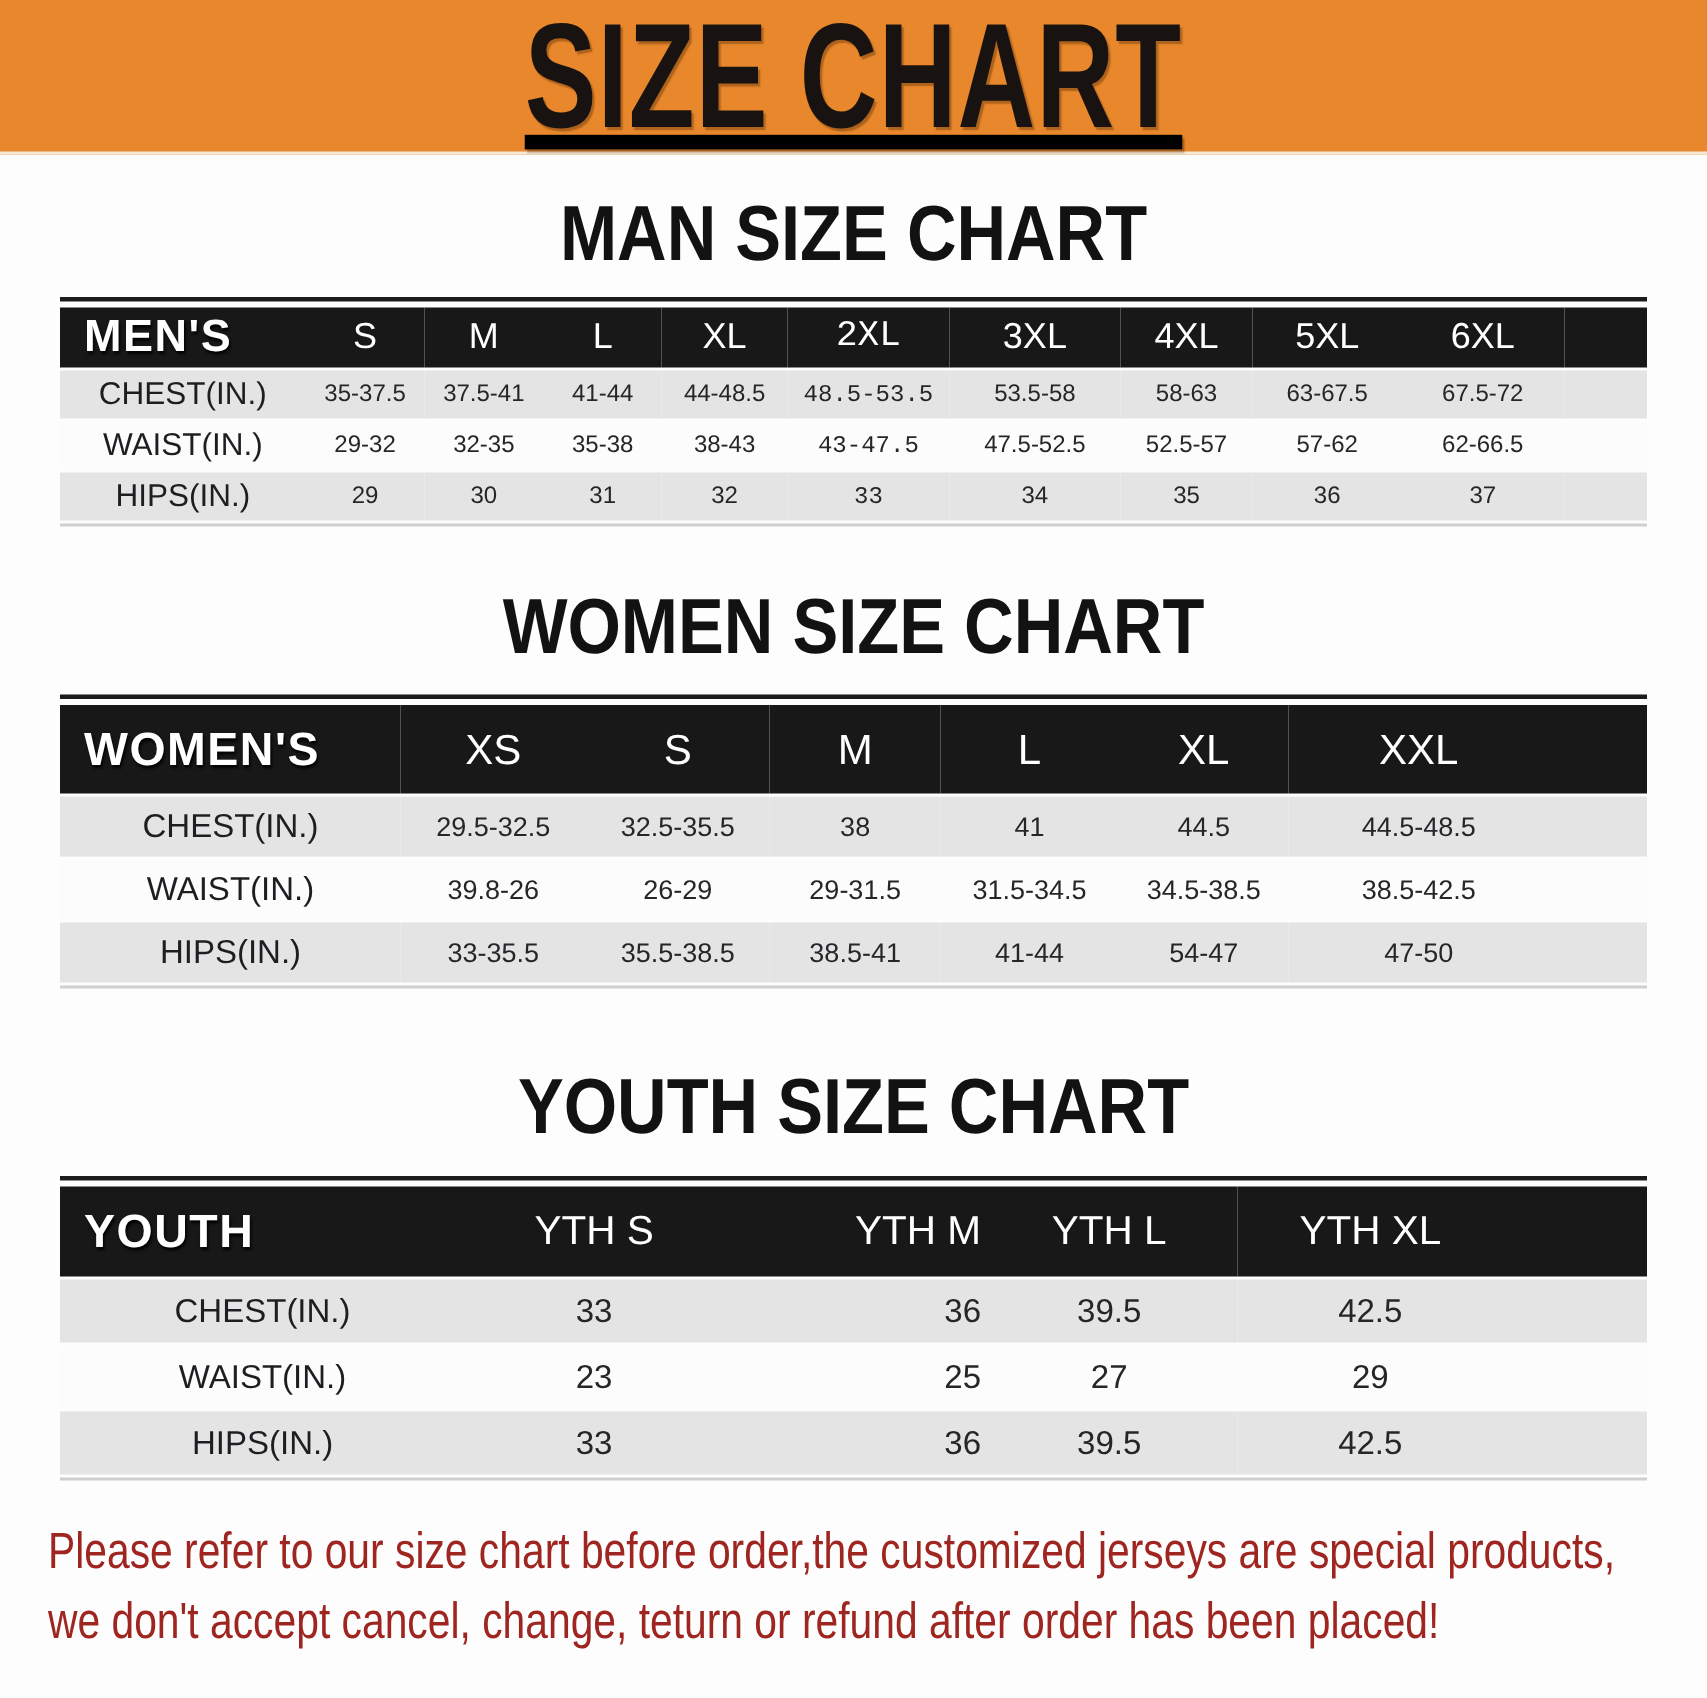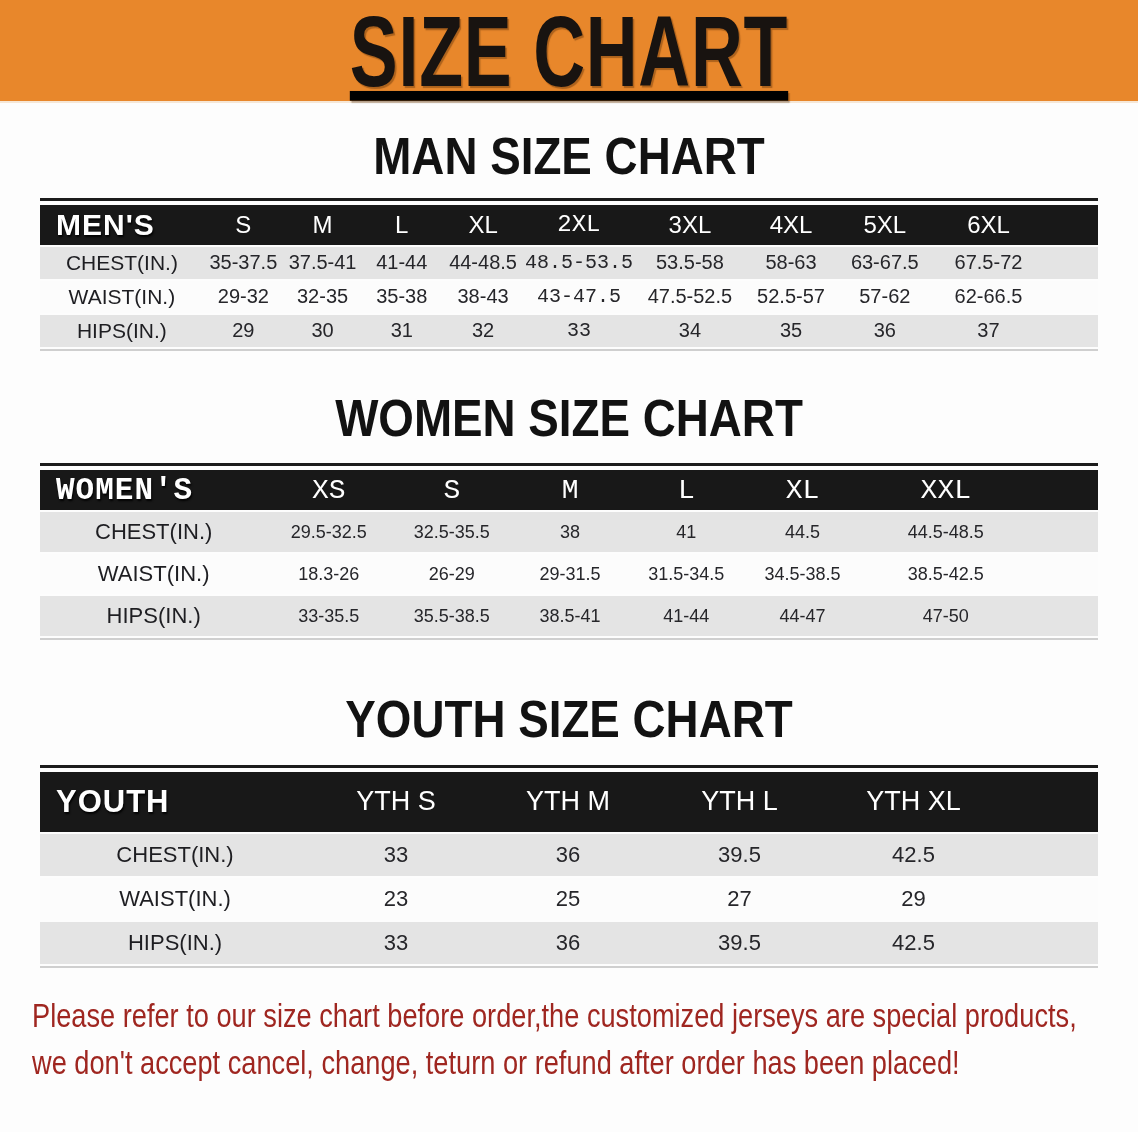--- a/index.html
+++ b/index.html
@@ -57,54 +57,54 @@
   }
   td{
     text-align:center;color:#26262a;vertical-align:middle;padding:0;
     background:#fcfcfc;overflow:hidden;white-space:nowrap;
   }
   tbody tr:nth-child(odd) td{background:var(--row-stripe,#e4e4e4);}
   td.lbl{color:#1e1e22;}
   
   .t-men thead th{height:40px;font-size:24px;}
   .t-men thead th.lbl{font-size:30px;}
-  .t-men td{height:32px;font-size:20px;}
+  .t-men td{height:32px;font-size:16px;}
   .t-men td.lbl{font-size:21px;}
   .t-men th:nth-child(1),.t-men td:nth-child(1){width:14.2%;}
   .t-men th:nth-child(2),.t-men td:nth-child(2){width:7.6%;}
   .t-men th:nth-child(3),.t-men td:nth-child(3){width:7.6%;}
   .t-men th:nth-child(4),.t-men td:nth-child(4){width:7.6%;}
   .t-men th:nth-child(5),.t-men td:nth-child(5){width:8.0%;}
   .t-men th:nth-child(6),.t-men td:nth-child(6){width:10.4%;font-family:Liberation Mono, monospace;}
   .t-men th:nth-child(7),.t-men td:nth-child(7){width:10.9%;}
   .t-men th:nth-child(8),.t-men td:nth-child(8){width:8.5%;}
   .t-men th:nth-child(9),.t-men td:nth-child(9){width:9.5%;}
   .t-men th:nth-child(10),.t-men td:nth-child(10){width:10.4%;}
   .t-men th:nth-child(11),.t-men td:nth-child(11){width:5.3%;}
   
-  .t-women thead th{height:40px;font-size:28px;font-family:Liberation Mono, monospace;}
+  .t-women thead th{height:59px;font-size:28px;}
   .t-women thead th.lbl{font-size:31px;}
   .t-women td{height:40px;font-size:18px;}
   .t-women td.lbl{font-size:22px;}
   .t-women th:nth-child(1),.t-women td:nth-child(1){width:20.3%;}
   .t-women th:nth-child(2),.t-women td:nth-child(2){width:11.8%;}
   .t-women th:nth-child(3),.t-women td:nth-child(3){width:11.8%;}
   .t-women th:nth-child(4),.t-women td:nth-child(4){width:10.9%;}
   .t-women th:nth-child(5),.t-women td:nth-child(5){width:11.4%;}
   .t-women th:nth-child(6),.t-women td:nth-child(6){width:10.9%;}
   .t-women th:nth-child(7),.t-women td:nth-child(7){width:16.6%;}
   .t-women th:nth-child(8),.t-women td:nth-child(8){width:6.3%;}
   
   .t-youth thead th{height:60px;font-size:27px;}
   .t-youth thead th.lbl{font-size:31px;}
   .t-youth td{height:42px;font-size:22px;}
   .t-youth td.lbl{font-size:22px;}
   .t-youth th:nth-child(1),.t-youth td:nth-child(1){width:24.4%;}
   .t-youth th:nth-child(2),.t-youth td:nth-child(2){width:16.5%;}
-  .t-youth th:nth-child(3),.t-youth td:nth-child(3){width:16.5%;}
+  .t-youth th:nth-child(3),.t-youth td:nth-child(3){width:16.5%;text-align:right;}
   .t-youth th:nth-child(4),.t-youth td:nth-child(4){width:16.4%;}
   .t-youth th:nth-child(5),.t-youth td:nth-child(5){width:17.0%;}
   .t-youth th:nth-child(6),.t-youth td:nth-child(6){width:9.2%;}
   
   .footer-note{
     margin:24px 0 0;padding-left:40px;
     font-size:34px;line-height:47px;
     color:var(--note-color,#9f2620);
     transform:scaleX(0.80);transform-origin:left top;
     white-space:nowrap;
@@ -202,35 +202,35 @@
             <td class="val">29.5-32.5</td>
             <td class="val">32.5-35.5</td>
             <td class="val">38</td>
             <td class="val">41</td>
             <td class="val">44.5</td>
             <td class="val">44.5-48.5</td>
             <td class="filler"></td>
           </tr>
           <tr>
             <td class="lbl">WAIST(IN.)</td>
-            <td class="val">18.3-26</td>
+            <td class="val">39.8-26</td>
             <td class="val">26-29</td>
             <td class="val">29-31.5</td>
             <td class="val">31.5-34.5</td>
             <td class="val">34.5-38.5</td>
             <td class="val">38.5-42.5</td>
             <td class="filler"></td>
           </tr>
           <tr>
             <td class="lbl">HIPS(IN.)</td>
             <td class="val">33-35.5</td>
             <td class="val">35.5-38.5</td>
             <td class="val">38.5-41</td>
             <td class="val">41-44</td>
-            <td class="val">44-47</td>
+            <td class="val">54-47</td>
             <td class="val">47-50</td>
             <td class="filler"></td>
           </tr>
         </tbody>
       </table>
   </div>
 
   <h2 class="section-heading h-youth">YOUTH SIZE CHART</h2>
   <div class="tbl-wrap">
     <table class="t-youth">

